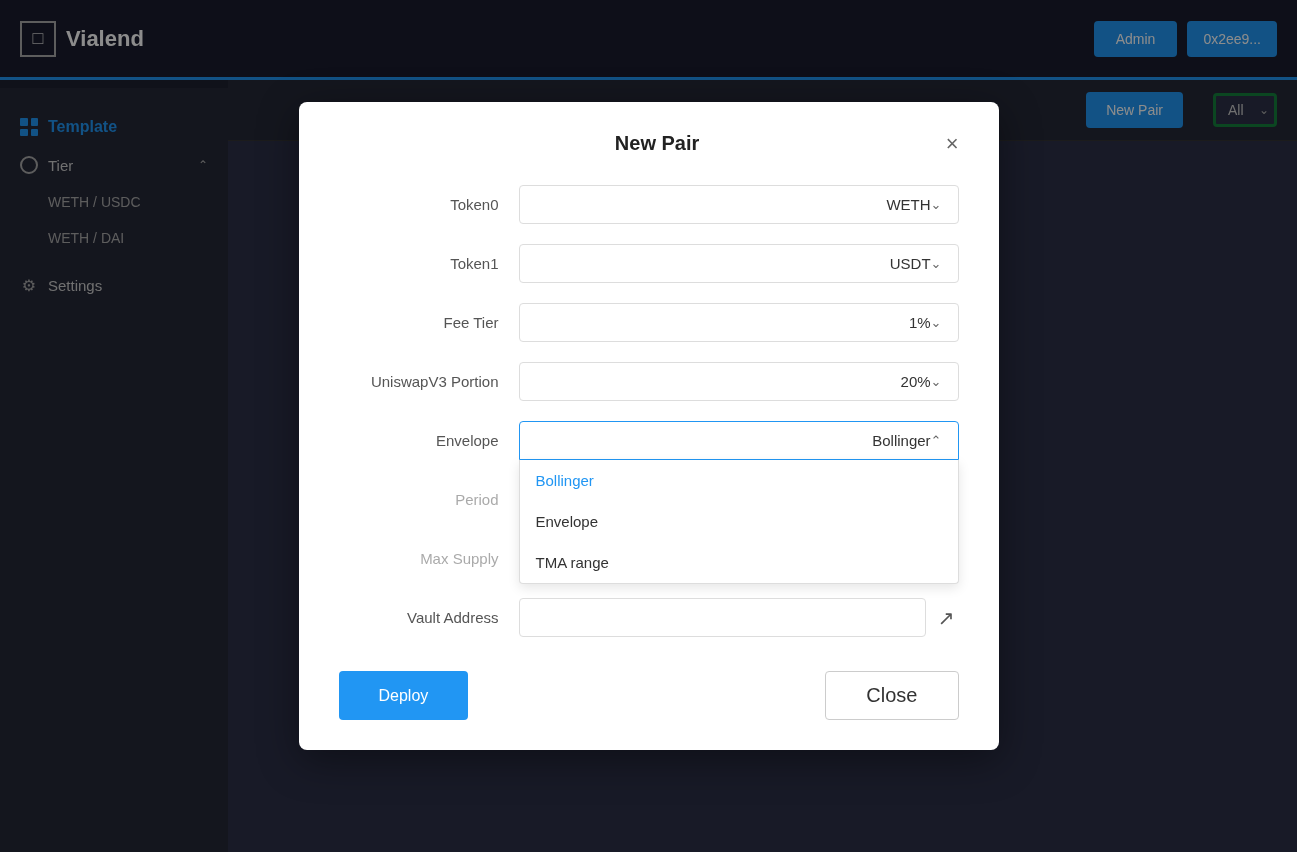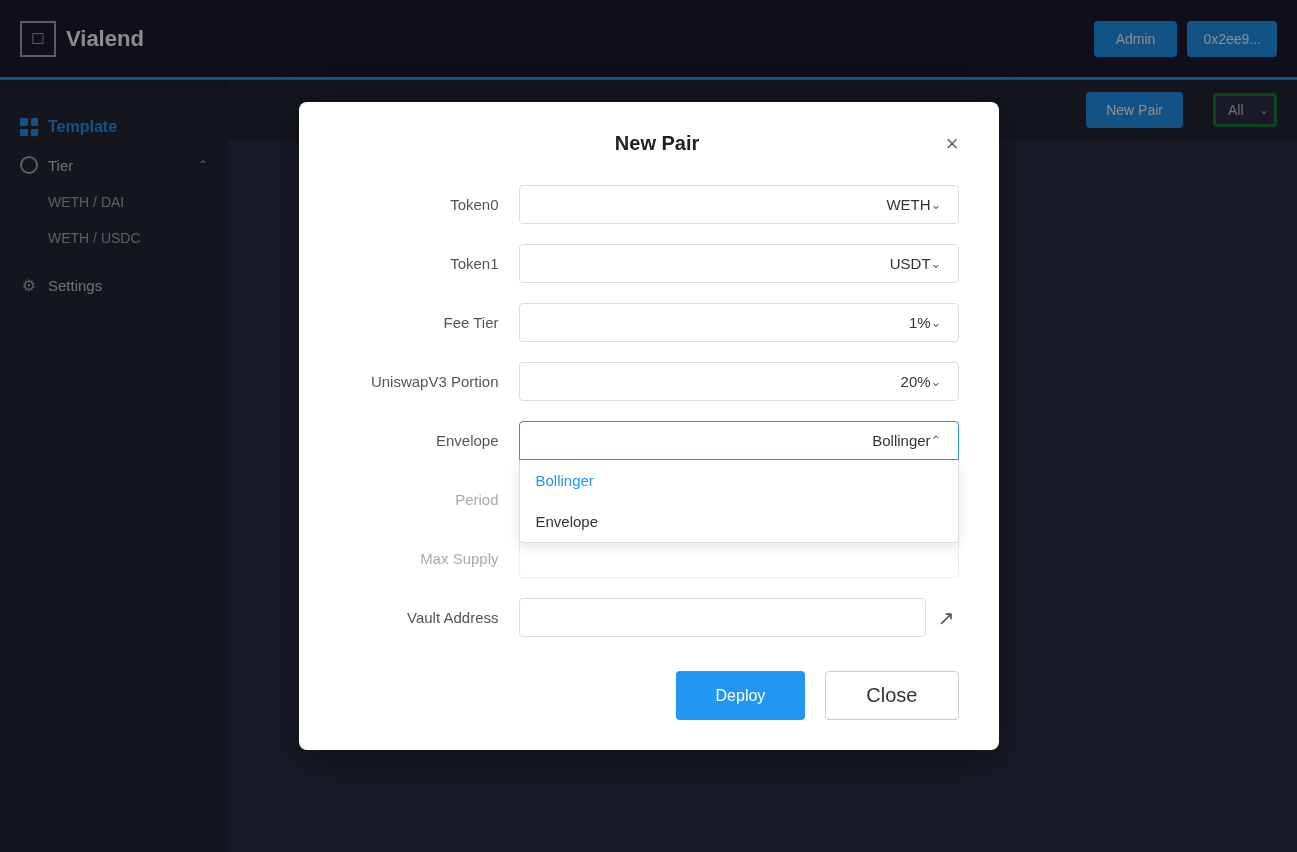--- a/index.html
+++ b/index.html
@@ -326,22 +326,22 @@
       border: none;
       cursor: pointer;
       color: #555;
       font-size: 20px;
       padding: 4px;
     }
 
     
     .modal-footer {
       display: flex;
-      justify-content: flex-end;
-      gap: 20px;
+      justify-content: space-between;
+      gap: 32px;
       margin-top: 34px;
     }
     .btn-deploy {
       background: #2196f3;
       color: #fff;
       border: none;
       padding: 12px 40px;
       border-radius: 4px;
       font-size: 16px;
       cursor: pointer;
@@ -386,24 +386,24 @@
 
   <div class="sidebar-pairs">
     <div class="pairs-left">
       <div class="circle-icon"></div>
       <span>Tier</span>
     </div>
     <span class="chevron-icon">⌃</span>
   </div>
 
   <div class="sidebar-pair-item">
+    <span>WETH / USDC</span>
+  </div>
+  <div class="sidebar-pair-item">
     <span>WETH / DAI</span>
-  </div>
-  <div class="sidebar-pair-item">
-    <span>WETH / USDC</span>
   </div>
 
   <div class="sidebar-settings">
     <div class="gear-icon-wrap">⚙</div>
     <span>Settings</span>
   </div>
 </div>
 
 <div class="main">
   <div class="main-header">
@@ -473,20 +473,23 @@
         <span>Bollinger</span>
         <span class="select-chevron-up">⌃</span>
       </div>
       <div class="dropdown">
         <div class="dropdown-item selected">
           <span>Bollinger</span>
         </div>
         <div class="dropdown-item">
           <span>Envelope</span>
         </div>
+        <div class="dropdown-item">
+          <span>TMA range</span>
+        </div>
       </div>
     </div>
   </div>
 
   <div class="form-row grayed">
     <div class="form-label">Period</div>
     <div class="form-control">
       <input class="input-field" type="text" value="" style="">
     </div>
   </div>

